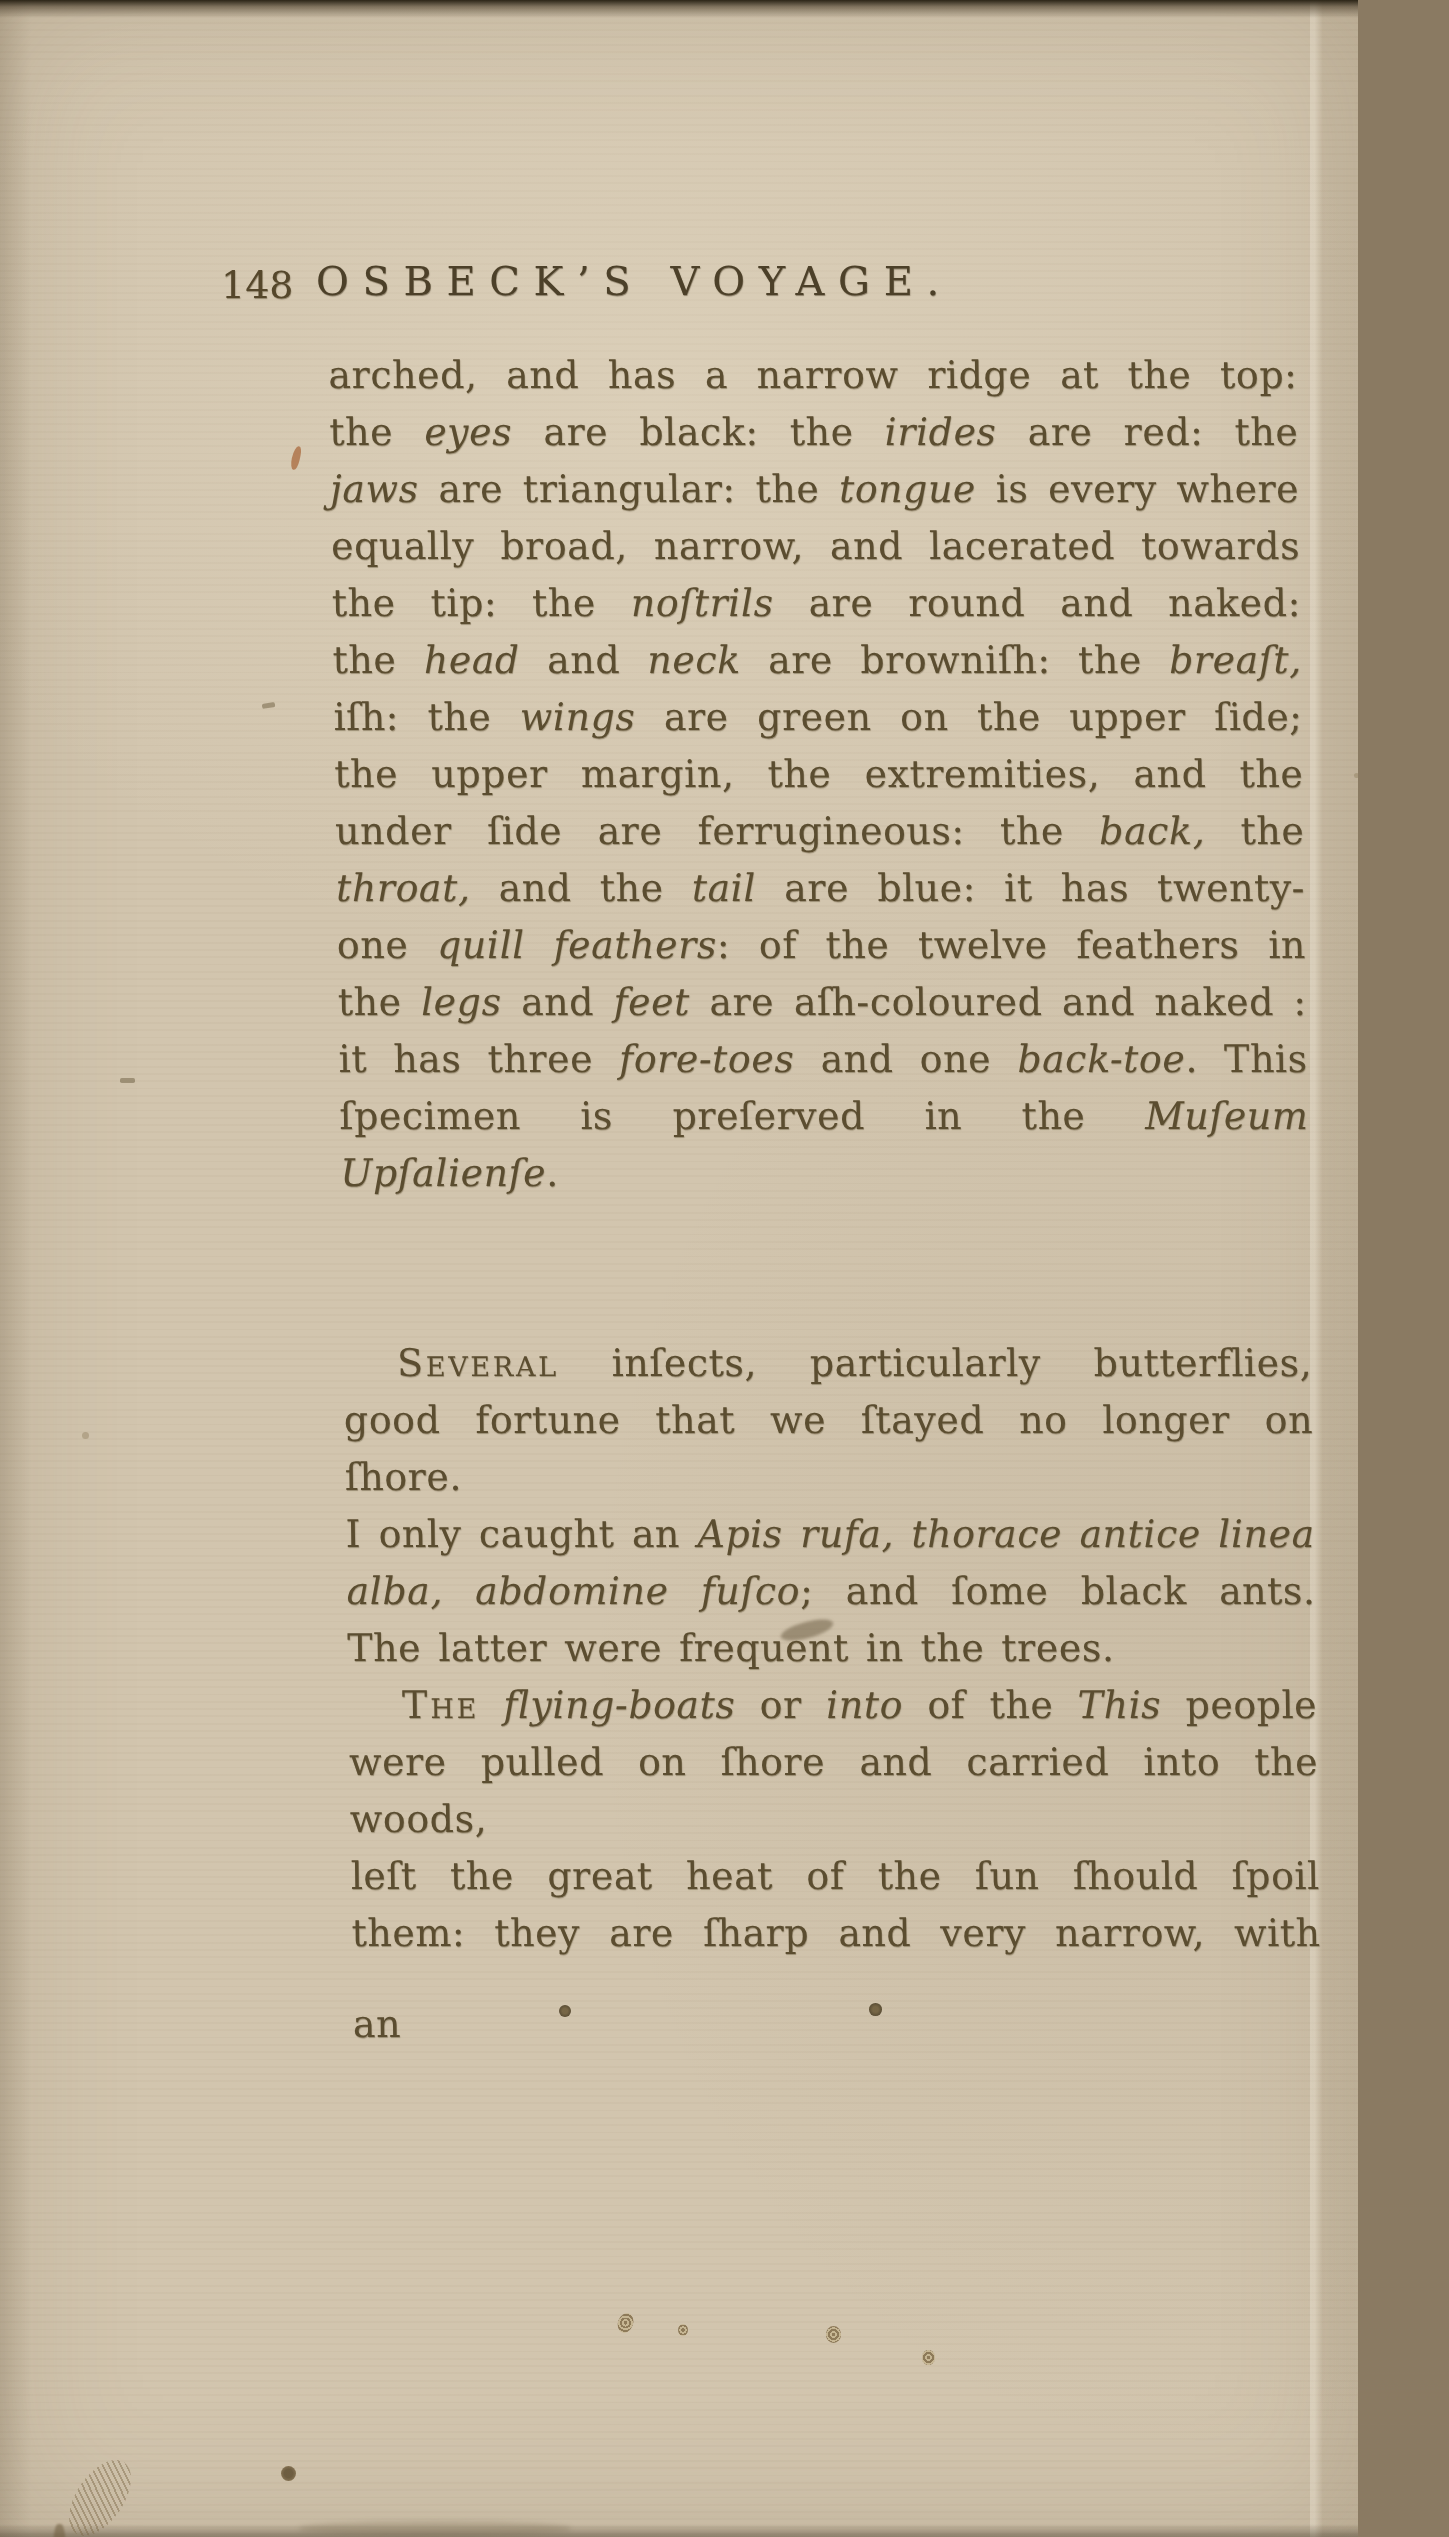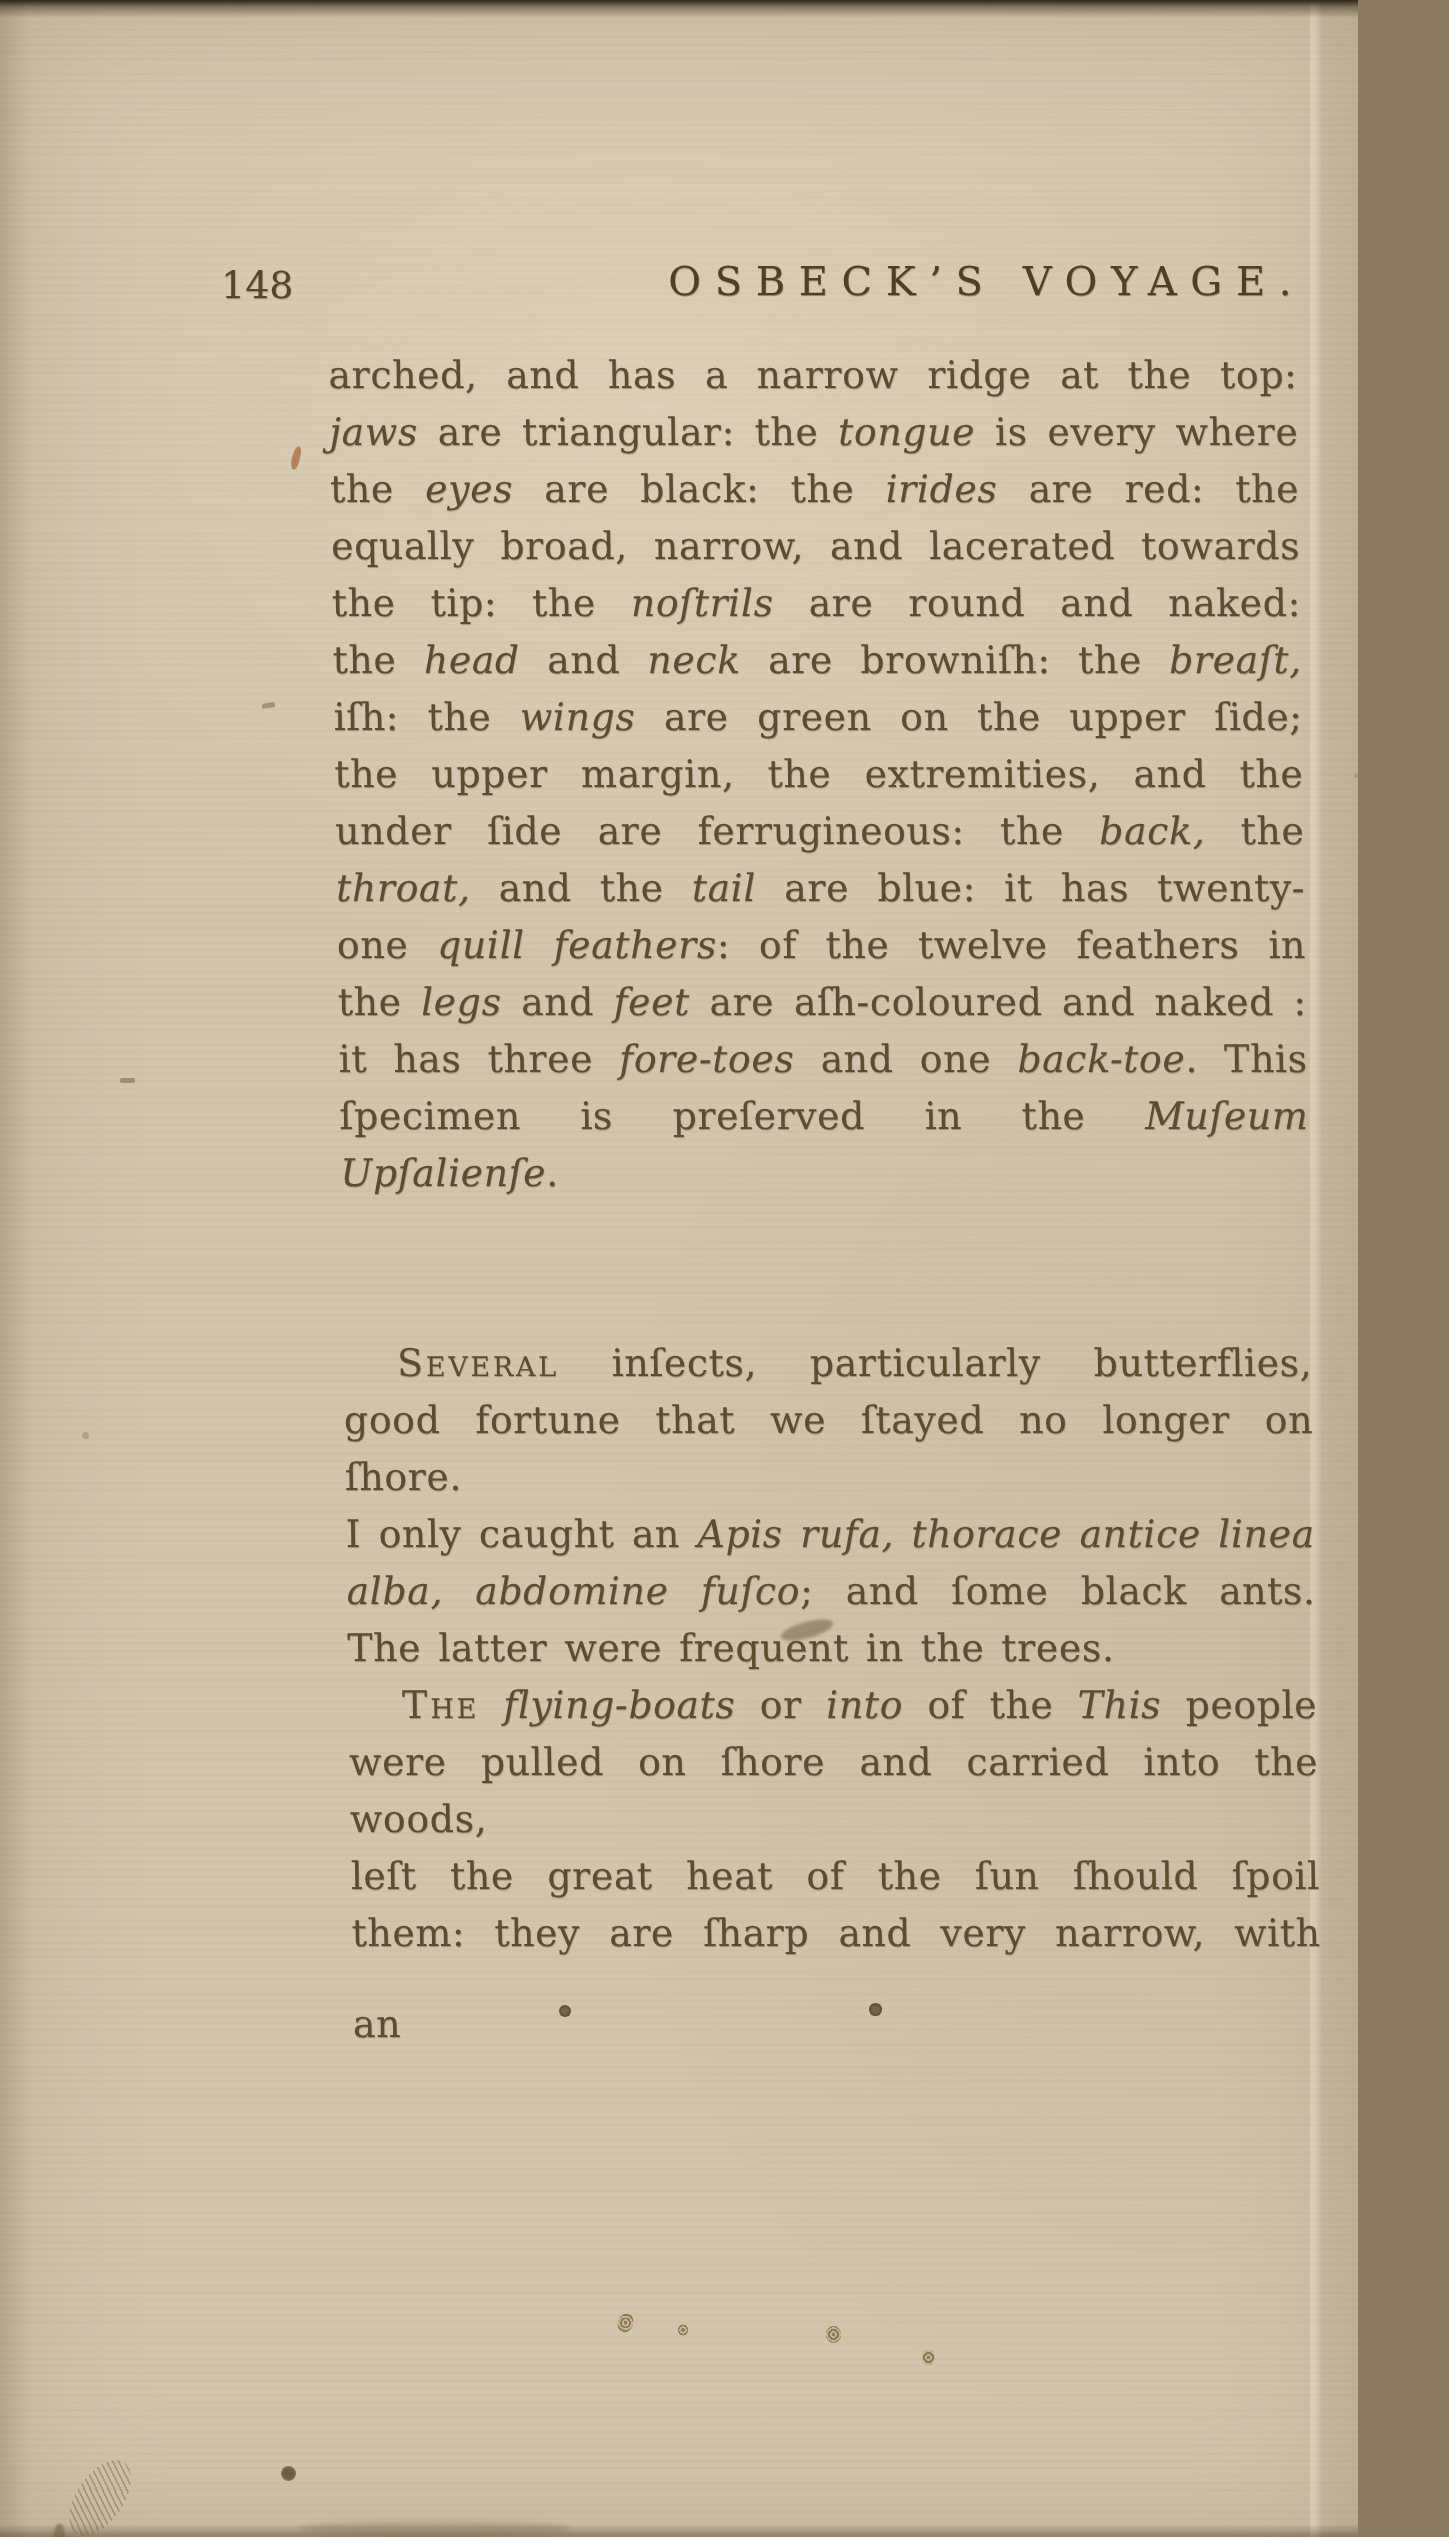--- a/index.html
+++ b/index.html
@@ -28,21 +28,21 @@
     background: linear-gradient(90deg, rgba(255,250,238,0.28) 0 4.5px, rgba(109,92,64,0.08) 12.7px 55%, rgba(109,92,64,0.17) 100%); }
   .edge-right-outer { position:absolute; left:1409px; top:0; width:41px; height:100%;
     background: rgba(224,209,180,0.35); }
   .bottom-smudge { position:absolute; left:299px; top:2521px; width:272px; height:14.5px;
     background: rgba(101,86,60,0.22); filter: blur(2.7px); border-radius: 50%; }
 
   
   .header { position:absolute; left:0; top:258px; width:100%; }
   .page-number { position:absolute; left:221px; top:5.4px; font-size:38px; color:#55472b;
     text-shadow: 0.5px 0.5px 0.9px rgba(85,71,43,0.5); }
-  .running-title { position:absolute; left:336px; top:0; width:969px; text-align:right;
+  .running-title { position:absolute; left:316px; top:0; width:969px; text-align:left;
     font-size:40px; letter-spacing:13.6px; color:#4c4029;
     text-shadow: 0.5px 0.5px 0.9px rgba(76,64,41,0.55); }
 
   
   .text-block {
     position:absolute; left:328px; top:347px; width:969px;
     transform: skewX(0.85deg); transform-origin: left top;
     font-size:38px; line-height:57px; letter-spacing:0.5px; word-spacing:4.5px;
     text-shadow: 0.5px 0.5px 0.9px rgba(91,77,48,0.45);
   }
@@ -102,22 +102,22 @@
 
   <div class="header">
     <div class="page-number">148</div>
     <div class="running-title">OSBECK’S VOYAGE.</div>
   </div>
 
   <div class="text-block" id="text-block">
 
     <div class="paragraph">
         <div class="line just"><span class="r">arched, and has a narrow ridge at the top:</span></div>
+        <div class="line just"><span class="r">the </span><span class="i">eyes</span><span class="r"> are black: the </span><span class="i">irides</span><span class="r"> are red: the</span></div>
         <div class="line just"><span class="i">jaws</span><span class="r"> are triangular: the </span><span class="i">tongue</span><span class="r"> is every where</span></div>
-        <div class="line just"><span class="r">the </span><span class="i">eyes</span><span class="r"> are black: the </span><span class="i">irides</span><span class="r"> are red: the</span></div>
         <div class="line just"><span class="r">equally broad, narrow, and lacerated towards</span></div>
         <div class="line just"><span class="r">the tip: the </span><span class="i">noſtrils</span><span class="r"> are round and naked:</span></div>
         <div class="line just"><span class="r">the </span><span class="i">head</span><span class="r"> and </span><span class="i">neck</span><span class="r"> are browniſh: the </span><span class="i">breaſt,</span></div>
         <div class="line just"><span class="r">iſh: the </span><span class="i">wings</span><span class="r"> are green on the upper ſide;</span></div>
         <div class="line just"><span class="r">the upper margin, the extremities, and the</span></div>
         <div class="line just"><span class="r">under ſide are ferrugineous: the </span><span class="i">back,</span><span class="r"> the</span></div>
         <div class="line just"><span class="i">throat,</span><span class="r"> and the </span><span class="i">tail</span><span class="r"> are blue: it has twenty-</span></div>
         <div class="line just"><span class="r">one </span><span class="i">quill feathers</span><span class="r">: of the twelve feathers in</span></div>
         <div class="line just"><span class="r">the </span><span class="i">legs</span><span class="r"> and </span><span class="i">feet</span><span class="r"> are aſh-coloured and naked :</span></div>
         <div class="line just"><span class="r">it has three </span><span class="i">fore-toes</span><span class="r"> and one </span><span class="i">back-toe</span><span class="r">.  This</span></div>

